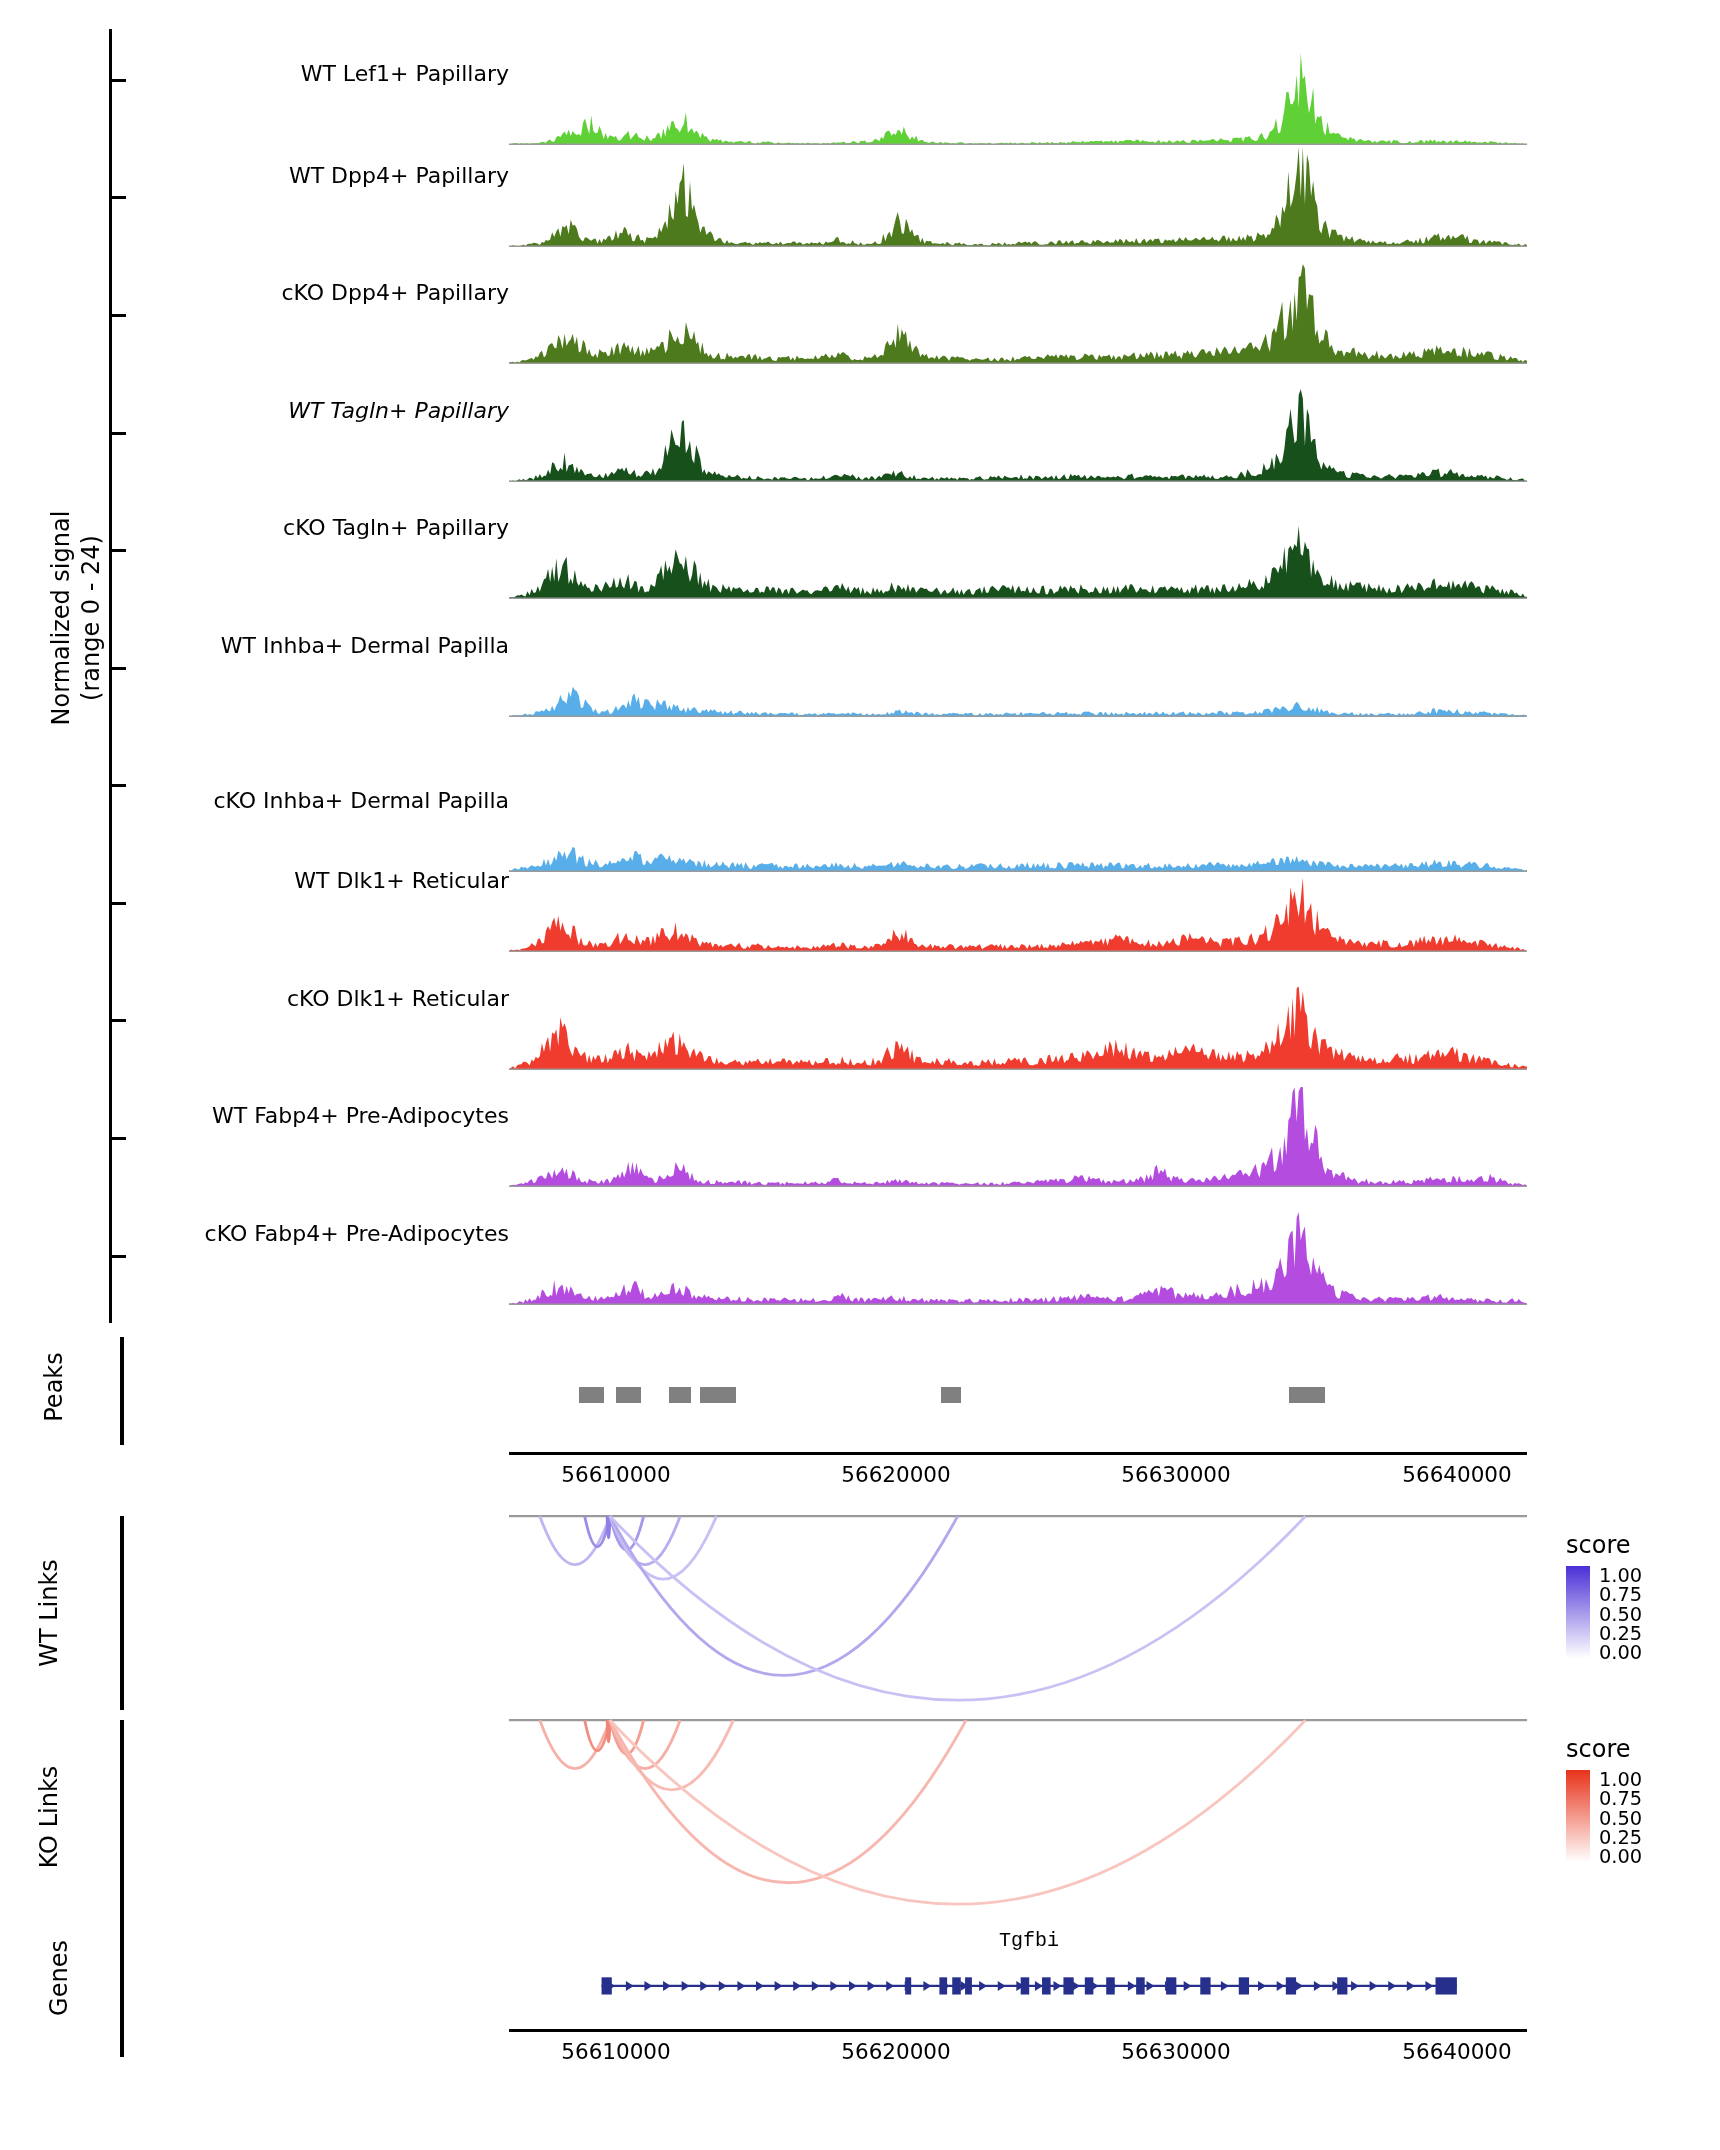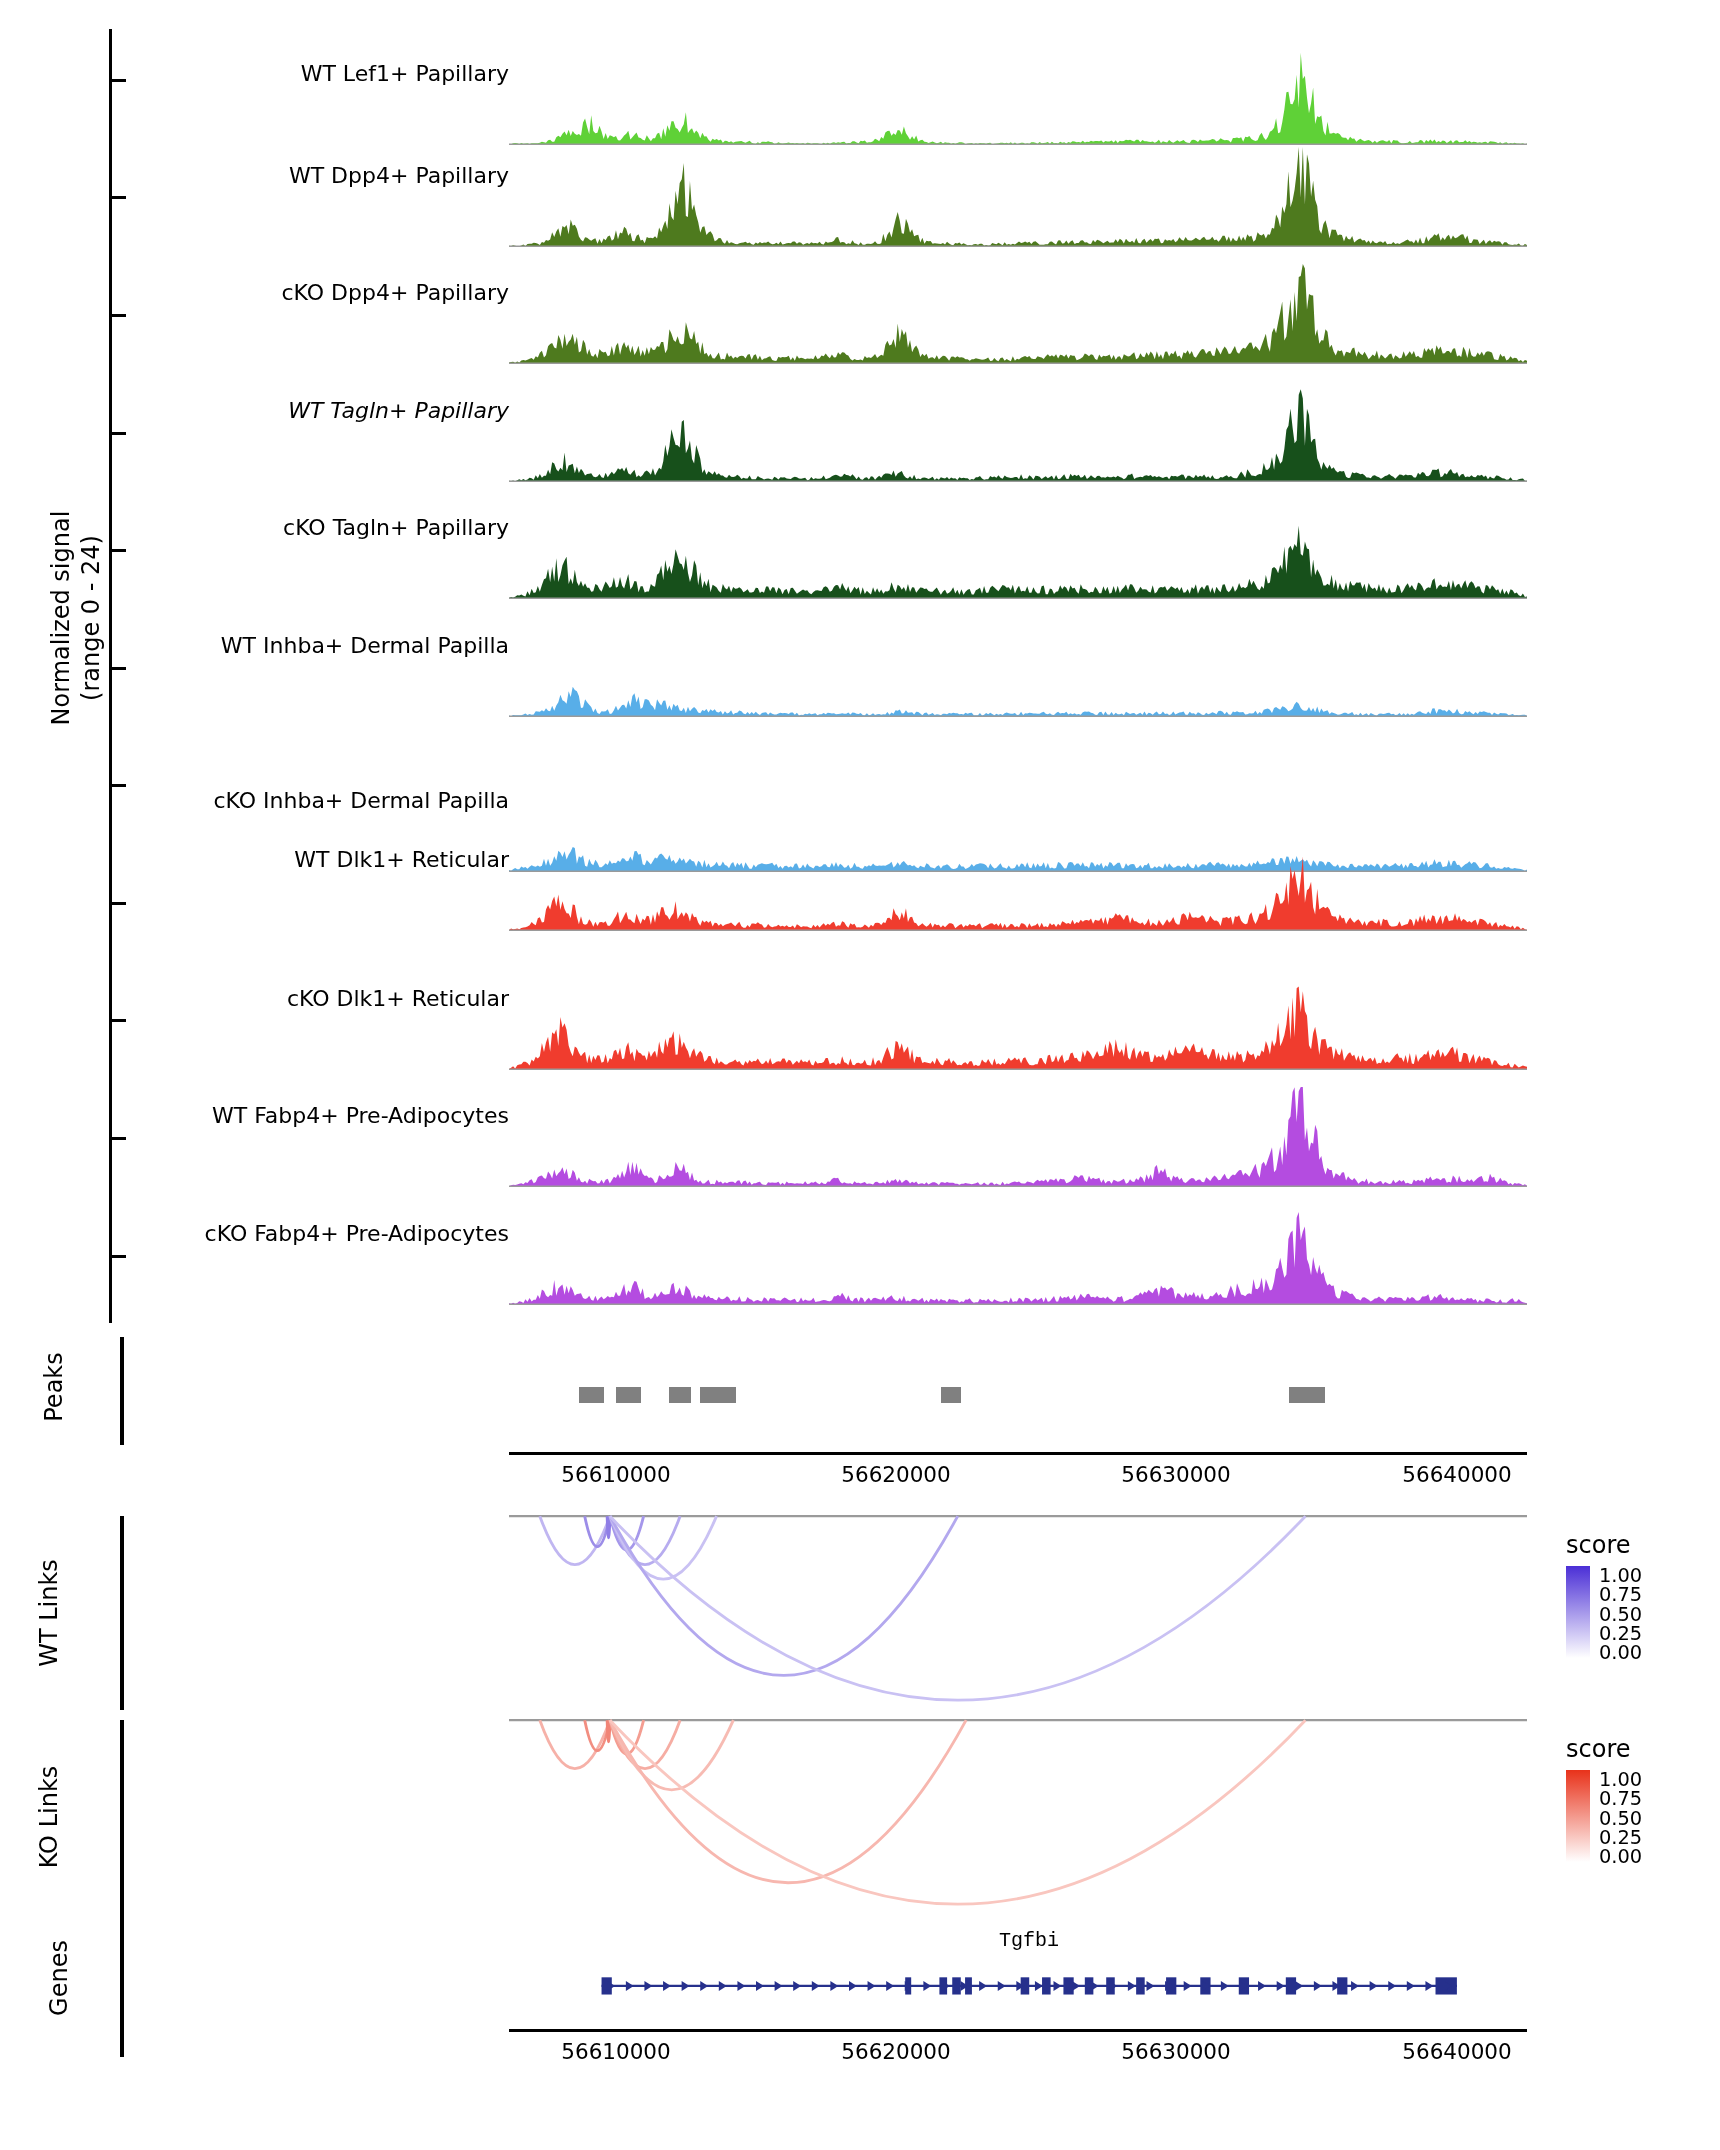--- a/index.html
+++ b/index.html
@@ -164,21 +164,21 @@
       </div>
       <div class="cov-track" style="top: 743px;">
         <div class="cov-label">cKO Inhba+ Dermal Papilla</div>
         <div class="cov-plot">
           <svg viewBox="0 0 1420 140" preserveAspectRatio="none">
             <polygon points="0,140 0.0,137.1 2.9,138.1 5.7,136.3 8.6,134.4 11.5,136.2 14.3,136.1 17.2,132.3 20.1,134.2 22.9,132.9 25.8,135.5 28.7,132.5 31.6,130.7 34.4,131.8 37.3,132.7 40.2,130.8 43.0,132.8 45.9,131.1 48.8,121.4 51.6,131.3 54.5,121.3 57.4,131.4 60.2,127.0 63.1,118.0 66.0,124.4 68.8,110.3 71.7,112.9 74.6,119.1 77.5,110.9 80.3,122.5 83.2,115.8 86.1,111.3 88.9,105.1 91.8,106.4 94.7,128.5 97.5,118.0 100.4,120.2 103.3,116.6 106.1,131.3 109.0,132.5 111.9,121.4 114.7,128.2 117.6,130.7 120.5,122.7 123.4,127.1 126.2,133.4 129.1,133.2 132.0,130.8 134.8,127.6 137.7,130.2 140.6,123.7 143.4,128.4 146.3,127.2 149.2,127.8 152.0,124.0 154.9,125.9 157.8,120.8 160.6,121.1 163.5,124.9 166.4,124.7 169.3,118.2 172.1,124.4 175.0,111.1 177.9,110.6 180.7,115.9 183.6,114.4 186.5,129.3 189.3,130.6 192.2,123.1 195.1,126.3 197.9,129.5 200.8,124.5 203.7,119.8 206.5,121.1 209.4,115.7 212.3,114.2 215.2,117.0 218.0,121.0 220.9,122.7 223.8,116.2 226.6,125.8 229.5,123.0 232.4,128.6 235.2,125.3 238.1,119.6 241.0,124.6 243.8,121.2 246.7,128.0 249.6,124.8 252.4,121.3 255.3,124.5 258.2,125.3 261.1,132.7 263.9,124.3 266.8,126.7 269.7,133.8 272.5,122.8 275.4,133.2 278.3,127.8 281.1,133.6 284.0,132.1 286.9,129.7 289.7,125.5 292.6,131.5 295.5,130.9 298.3,125.3 301.2,130.1 304.1,131.2 306.9,134.8 309.8,128.4 312.7,126.1 315.6,133.3 318.4,127.1 321.3,130.8 324.2,126.9 327.0,135.1 329.9,126.3 332.8,131.3 335.6,135.3 338.5,135.3 341.4,129.6 344.2,133.4 347.1,129.7 350.0,128.8 352.8,127.7 355.7,128.9 358.6,129.3 361.5,128.7 364.3,128.0 367.2,127.1 370.1,131.2 372.9,128.4 375.8,134.4 378.7,131.5 381.5,135.4 384.4,131.6 387.3,131.3 390.1,133.8 393.0,131.8 395.9,134.2 398.7,128.4 401.6,128.1 404.5,135.1 407.4,134.1 410.2,129.5 413.1,134.3 416.0,128.2 418.8,131.8 421.7,133.3 424.6,135.2 427.4,131.2 430.3,131.3 433.2,132.9 436.0,131.8 438.9,129.0 441.8,129.0 444.6,133.0 447.5,133.2 450.4,126.9 453.3,133.0 456.1,126.1 459.0,133.0 461.9,128.5 464.7,130.6 467.6,133.9 470.5,133.5 473.3,130.0 476.2,135.5 479.1,133.5 481.9,127.2 484.8,132.5 487.7,132.5 490.5,134.9 493.4,135.5 496.3,131.3 499.2,132.5 502.0,130.4 504.9,131.9 507.8,128.2 510.6,131.0 513.5,131.5 516.4,131.0 519.2,131.3 522.1,130.8 525.0,131.3 527.8,129.7 530.7,128.5 533.6,125.8 536.4,133.6 539.3,131.0 542.2,126.2 545.1,130.9 547.9,126.8 550.8,124.5 553.7,128.2 556.5,131.0 559.4,130.0 562.3,131.9 565.1,130.5 568.0,133.4 570.9,134.7 573.7,131.2 576.6,132.6 579.5,133.8 582.3,127.7 585.2,129.5 588.1,133.3 590.9,133.9 593.8,135.0 596.7,131.8 599.6,130.7 602.4,135.1 605.3,131.3 608.2,130.4 611.0,129.1 613.9,131.3 616.8,134.6 619.6,135.7 622.5,135.5 625.4,134.0 628.2,128.6 631.1,132.2 634.0,132.3 636.8,135.7 639.7,134.5 642.6,132.5 645.5,128.7 648.3,132.2 651.2,129.6 654.1,128.7 656.9,127.7 659.8,128.2 662.7,128.8 665.5,130.4 668.4,134.7 671.3,128.0 674.1,132.3 677.0,135.1 679.9,134.2 682.7,130.8 685.6,127.6 688.5,133.5 691.4,134.1 694.2,135.3 697.1,130.9 700.0,135.1 702.8,135.2 705.7,133.9 708.6,128.9 711.4,133.2 714.3,128.1 717.2,128.7 720.0,133.5 722.9,126.4 725.8,133.7 728.6,134.8 731.5,127.5 734.4,133.9 737.3,128.1 740.1,132.2 743.0,131.7 745.9,126.3 748.7,134.6 751.6,127.5 754.5,135.0 757.3,133.7 760.2,135.1 763.1,134.4 765.9,126.1 768.8,127.4 771.7,131.3 774.5,135.0 777.4,134.9 780.3,127.1 783.2,126.0 786.0,126.6 788.9,131.1 791.8,128.0 794.6,128.1 797.5,131.9 800.4,126.5 803.2,132.3 806.1,131.5 809.0,134.6 811.8,126.5 814.7,127.1 817.6,132.7 820.4,128.9 823.3,131.1 826.2,127.1 829.1,135.2 831.9,130.6 834.8,132.8 837.7,126.1 840.5,127.5 843.4,132.0 846.3,129.5 849.1,126.9 852.0,127.1 854.9,134.8 857.7,134.6 860.6,127.9 863.5,132.0 866.3,129.5 869.2,128.8 872.1,129.3 874.9,134.6 877.8,133.7 880.7,130.1 883.6,134.7 886.4,130.2 889.3,130.4 892.2,127.0 895.0,134.8 897.9,134.7 900.8,131.9 903.6,134.3 906.5,131.7 909.4,133.2 912.2,134.9 915.1,127.8 918.0,133.6 920.8,127.6 923.7,131.4 926.6,134.0 929.5,133.5 932.3,131.1 935.2,131.2 938.1,134.2 940.9,131.2 943.8,133.2 946.7,127.3 949.5,131.7 952.4,134.4 955.3,134.6 958.1,128.6 961.0,134.0 963.9,131.7 966.7,129.2 969.6,129.1 972.5,131.2 975.4,127.3 978.2,125.8 981.1,129.2 984.0,131.5 986.8,127.4 989.7,126.3 992.6,130.0 995.4,128.0 998.3,130.0 1001.2,132.6 1004.0,128.1 1006.9,134.3 1009.8,128.5 1012.6,132.1 1015.5,129.6 1018.4,133.7 1021.3,128.8 1024.1,130.5 1027.0,132.3 1029.9,132.3 1032.7,126.9 1035.6,132.6 1038.5,126.7 1041.3,129.0 1044.2,123.8 1047.1,129.2 1049.9,129.1 1052.8,128.0 1055.7,128.7 1058.5,126.0 1061.4,127.4 1064.3,120.9 1067.2,121.3 1070.0,130.1 1072.9,130.1 1075.8,120.5 1078.6,120.9 1081.5,128.3 1084.4,118.2 1087.2,118.6 1090.1,128.6 1093.0,120.9 1095.8,126.2 1098.7,117.6 1101.6,126.2 1104.4,124.2 1107.3,122.1 1110.2,125.8 1113.1,122.7 1115.9,128.7 1118.8,132.2 1121.7,123.4 1124.5,126.8 1127.4,132.0 1130.3,124.9 1133.1,124.9 1136.0,126.4 1138.9,131.4 1141.7,125.7 1144.6,126.0 1147.5,129.2 1150.3,132.1 1153.2,132.2 1156.1,129.2 1158.9,134.8 1161.8,131.4 1164.7,131.3 1167.6,133.3 1170.4,134.8 1173.3,128.8 1176.2,128.3 1179.0,132.6 1181.9,133.8 1184.8,130.6 1187.6,131.2 1190.5,133.1 1193.4,129.3 1196.2,129.2 1199.1,132.0 1202.0,129.0 1204.8,130.9 1207.7,132.6 1210.6,128.1 1213.5,130.3 1216.3,135.5 1219.2,131.2 1222.1,128.4 1224.9,130.1 1227.8,132.8 1230.7,131.4 1233.5,129.8 1236.4,127.5 1239.3,130.5 1242.1,131.8 1245.0,128.0 1247.9,134.8 1250.7,129.6 1253.6,134.0 1256.5,127.8 1259.4,127.3 1262.2,131.7 1265.1,131.5 1268.0,133.6 1270.8,130.7 1273.7,125.5 1276.6,130.7 1279.4,124.2 1282.3,133.7 1285.2,130.0 1288.0,129.4 1290.9,122.3 1293.8,129.1 1296.6,125.8 1299.5,125.5 1302.4,133.2 1305.3,132.3 1308.1,132.0 1311.0,122.7 1313.9,132.1 1316.7,124.5 1319.6,124.1 1322.5,130.2 1325.3,129.7 1328.2,134.0 1331.1,131.6 1333.9,129.0 1336.8,127.6 1339.7,124.8 1342.5,128.7 1345.4,126.0 1348.3,126.8 1351.2,130.4 1354.0,134.9 1356.9,134.2 1359.8,131.3 1362.6,127.6 1365.5,127.8 1368.4,133.2 1371.2,133.9 1374.1,132.2 1377.0,135.5 1379.8,134.5 1382.7,135.3 1385.6,135.4 1388.4,132.9 1391.3,134.2 1394.2,133.0 1397.1,135.2 1399.9,135.6 1402.8,134.4 1405.7,135.1 1408.5,135.6 1411.4,135.8 1414.3,136.9 1417.1,138.2 1420.0,136.4 1422.9,137.1 1425.7,136.0 1428.6,135.6 1431.5,135.8 1420,140" fill="#58AEE8"></polygon>
             <line x1="0" x2="1420" y1="139" y2="139" stroke="#9a9a9a" stroke-width="2"></line>
           </svg>
         </div>
       </div>
-      <div class="cov-track" style="top: 802px;">
+      <div class="cov-track" style="top: 823px;">
         <div class="cov-label">WT Dlk1+ Reticular</div>
         <div class="cov-plot">
           <svg viewBox="0 0 1420 140" preserveAspectRatio="none">
             <polygon points="0,140 0.0,138.7 2.9,136.6 5.7,137.5 8.6,137.1 11.5,136.4 14.3,137.7 17.2,135.7 20.1,135.2 22.9,134.7 25.8,133.6 28.7,132.1 31.6,127.5 34.4,130.1 37.3,132.1 40.2,122.3 43.0,120.7 45.9,128.2 48.8,127.4 51.6,109.9 54.5,103.7 57.4,109.9 60.2,98.1 63.1,91.7 66.0,105.7 68.8,88.8 71.7,110.6 74.6,98.5 77.5,109.3 80.3,115.3 83.2,115.4 86.1,121.7 88.9,102.8 91.8,103.7 94.7,120.0 97.5,130.5 100.4,119.2 103.3,129.8 106.1,131.1 109.0,130.2 111.9,123.6 114.7,127.5 117.6,134.1 120.5,127.1 123.4,133.1 126.2,127.7 129.1,127.5 132.0,128.6 134.8,126.4 137.7,132.6 140.6,132.8 143.4,129.0 146.3,123.5 149.2,119.1 152.0,112.8 154.9,129.3 157.8,124.2 160.6,118.6 163.5,112.9 166.4,123.6 169.3,123.8 172.1,127.2 175.0,129.1 177.9,115.8 180.7,124.0 183.6,130.2 186.5,122.5 189.3,125.2 192.2,118.8 195.1,119.2 197.9,131.3 200.8,116.5 203.7,128.3 206.5,112.5 209.4,119.9 212.3,106.8 215.2,106.6 218.0,116.9 220.9,119.1 223.8,124.1 226.6,119.0 229.5,114.9 232.4,98.3 235.2,123.7 238.1,118.1 241.0,113.7 243.8,119.9 246.7,113.7 249.6,117.1 252.4,126.7 255.3,114.7 258.2,120.9 261.1,119.9 263.9,128.0 266.8,132.7 269.7,125.1 272.5,128.2 275.4,125.5 278.3,128.5 281.1,125.6 284.0,133.6 286.9,128.4 289.7,128.8 292.6,132.5 295.5,129.7 298.3,133.4 301.2,131.2 304.1,130.3 306.9,129.6 309.8,128.2 312.7,131.0 315.6,133.3 318.4,129.8 321.3,127.1 324.2,133.4 327.0,135.4 329.9,135.6 332.8,131.6 335.6,134.9 338.5,129.5 341.4,129.5 344.2,130.3 347.1,127.6 350.0,130.1 352.8,130.9 355.7,135.5 358.6,134.6 361.5,130.1 364.3,133.4 367.2,134.9 370.1,133.8 372.9,133.4 375.8,131.2 378.7,133.7 381.5,132.5 384.4,134.0 387.3,131.8 390.1,134.5 393.0,134.4 395.9,132.2 398.7,136.1 401.6,130.7 404.5,132.4 407.4,134.6 410.2,133.2 413.1,133.6 416.0,133.7 418.8,135.2 421.7,136.0 424.6,131.2 427.4,134.7 430.3,131.5 433.2,135.1 436.0,131.8 438.9,129.1 441.8,132.8 444.6,129.7 447.5,131.6 450.4,128.4 453.3,127.2 456.1,133.9 459.0,131.9 461.9,132.7 464.7,126.5 467.6,127.8 470.5,132.5 473.3,135.4 476.2,129.3 479.1,131.2 481.9,129.9 484.8,135.1 487.7,134.8 490.5,135.0 493.4,134.0 496.3,130.9 499.2,133.1 502.0,135.4 504.9,131.4 507.8,133.8 510.6,128.8 513.5,128.3 516.4,128.9 519.2,131.7 522.1,127.9 525.0,128.9 527.8,121.9 530.7,121.5 533.6,124.9 536.4,108.0 539.3,116.2 542.2,119.0 545.1,125.1 547.9,113.7 550.8,122.4 553.7,108.0 556.5,127.5 559.4,120.9 562.3,120.0 565.1,128.1 568.0,129.3 570.9,133.3 573.7,131.7 576.6,129.0 579.5,132.0 582.3,133.9 585.2,132.1 588.1,128.6 590.9,135.0 593.8,130.0 596.7,132.0 599.6,131.4 602.4,135.2 605.3,132.1 608.2,134.8 611.0,131.8 613.9,129.3 616.8,129.1 619.6,130.7 622.5,136.3 625.4,133.6 628.2,131.6 631.1,130.3 634.0,135.2 636.8,132.1 639.7,133.5 642.6,130.3 645.5,132.0 648.3,131.4 651.2,133.3 654.1,130.4 656.9,129.0 659.8,136.3 662.7,134.0 665.5,132.6 668.4,131.4 671.3,129.4 674.1,129.2 677.0,131.6 679.9,129.4 682.7,133.3 685.6,128.6 688.5,135.8 691.4,129.8 694.2,135.5 697.1,133.4 700.0,130.0 702.8,131.0 705.7,134.6 708.6,133.1 711.4,135.2 714.3,129.1 717.2,129.5 720.0,131.4 722.9,135.7 725.8,129.1 728.6,133.9 731.5,132.7 734.4,132.1 737.3,129.0 740.1,135.2 743.0,128.4 745.9,134.4 748.7,133.2 751.6,134.6 754.5,128.8 757.3,132.0 760.2,129.7 763.1,134.5 765.9,129.7 768.8,132.5 771.7,126.4 774.5,127.9 777.4,130.0 780.3,128.7 783.2,130.4 786.0,124.1 788.9,130.7 791.8,127.4 794.6,128.9 797.5,124.4 800.4,127.2 803.2,125.0 806.1,124.7 809.0,125.8 811.8,122.6 814.7,130.0 817.6,124.1 820.4,125.3 823.3,125.6 826.2,121.1 829.1,130.0 831.9,120.2 834.8,131.4 837.7,121.2 840.5,122.8 843.4,120.9 846.3,115.1 849.1,118.5 852.0,116.4 854.9,120.9 857.7,124.5 860.6,118.2 863.5,118.1 866.3,129.6 869.2,120.7 872.1,126.2 874.9,126.2 877.8,128.3 880.7,129.7 883.6,127.6 886.4,131.8 889.3,128.7 892.2,122.5 895.0,133.5 897.9,128.1 900.8,130.6 903.6,132.6 906.5,124.3 909.4,129.2 912.2,132.5 915.1,128.1 918.0,123.7 920.8,128.4 923.7,125.5 926.6,120.4 929.5,128.0 932.3,131.0 935.2,130.9 938.1,117.4 940.9,115.2 943.8,117.9 946.7,124.9 949.5,113.1 952.4,120.9 955.3,121.5 958.1,120.7 961.0,121.8 963.9,120.7 966.7,117.6 969.6,120.3 972.5,128.0 975.4,125.4 978.2,118.8 981.1,122.8 984.0,125.8 986.8,125.3 989.7,127.4 992.6,133.0 995.4,121.3 998.3,121.3 1001.2,120.3 1004.0,122.5 1006.9,119.9 1009.8,131.5 1012.6,119.5 1015.5,120.5 1018.4,118.0 1021.3,125.6 1024.1,128.7 1027.0,130.6 1029.9,129.4 1032.7,117.9 1035.6,113.7 1038.5,124.5 1041.3,130.1 1044.2,124.4 1047.1,115.4 1049.9,116.0 1052.8,113.8 1055.7,102.3 1058.5,124.5 1061.4,123.8 1064.3,113.7 1067.2,102.1 1070.0,86.6 1072.9,88.4 1075.8,101.7 1078.6,101.3 1081.5,96.2 1084.4,71.9 1087.2,103.6 1090.1,48.9 1093.0,67.3 1095.8,54.8 1098.7,74.3 1101.6,90.9 1104.4,67.1 1107.3,35.6 1110.2,100.4 1113.1,82.8 1115.9,80.6 1118.8,71.1 1121.7,106.6 1124.5,117.0 1127.4,80.9 1130.3,109.8 1133.1,107.8 1136.0,106.1 1138.9,108.2 1141.7,106.2 1144.6,109.8 1147.5,118.5 1150.3,119.8 1153.2,119.8 1156.1,126.4 1158.9,116.7 1161.8,122.5 1164.7,121.5 1167.6,130.3 1170.4,125.3 1173.3,121.0 1176.2,125.2 1179.0,128.5 1181.9,125.7 1184.8,123.6 1187.6,126.9 1190.5,132.3 1193.4,126.1 1196.2,133.0 1199.1,127.8 1202.0,125.7 1204.8,125.5 1207.7,128.6 1210.6,129.6 1213.5,123.3 1216.3,133.8 1219.2,122.7 1222.1,124.5 1224.9,124.2 1227.8,131.6 1230.7,133.7 1233.5,133.6 1236.4,133.4 1239.3,132.4 1242.1,126.3 1245.0,133.5 1247.9,131.9 1250.7,130.9 1253.6,130.3 1256.5,122.8 1259.4,125.0 1262.2,133.2 1265.1,122.3 1268.0,128.0 1270.8,118.8 1273.7,126.8 1276.6,116.9 1279.4,128.9 1282.3,122.2 1285.2,126.8 1288.0,118.1 1290.9,119.4 1293.8,130.1 1296.6,124.2 1299.5,118.3 1302.4,130.5 1305.3,120.5 1308.1,117.9 1311.0,126.2 1313.9,125.3 1316.7,125.1 1319.6,115.3 1322.5,125.7 1325.3,118.6 1328.2,126.6 1331.1,123.3 1333.9,124.7 1336.8,127.9 1339.7,126.1 1342.5,128.4 1345.4,125.7 1348.3,124.1 1351.2,132.3 1354.0,122.8 1356.9,123.3 1359.8,124.7 1362.6,126.9 1365.5,131.2 1368.4,127.7 1371.2,134.1 1374.1,129.7 1377.0,127.5 1379.8,135.1 1382.7,131.6 1385.6,133.3 1388.4,130.3 1391.3,133.4 1394.2,133.8 1397.1,135.2 1399.9,132.3 1402.8,137.0 1405.7,133.4 1408.5,133.9 1411.4,137.4 1414.3,135.5 1417.1,137.7 1420.0,138.4 1422.9,135.3 1425.7,137.3 1428.6,137.1 1431.5,135.5 1420,140" fill="#F03C2E"></polygon>
             <line x1="0" x2="1420" y1="139" y2="139" stroke="#9a9a9a" stroke-width="2"></line>
           </svg>
         </div>
       </div>
       <div class="cov-track" style="top: 941px;">
         <div class="cov-label">cKO Dlk1+ Reticular</div>

